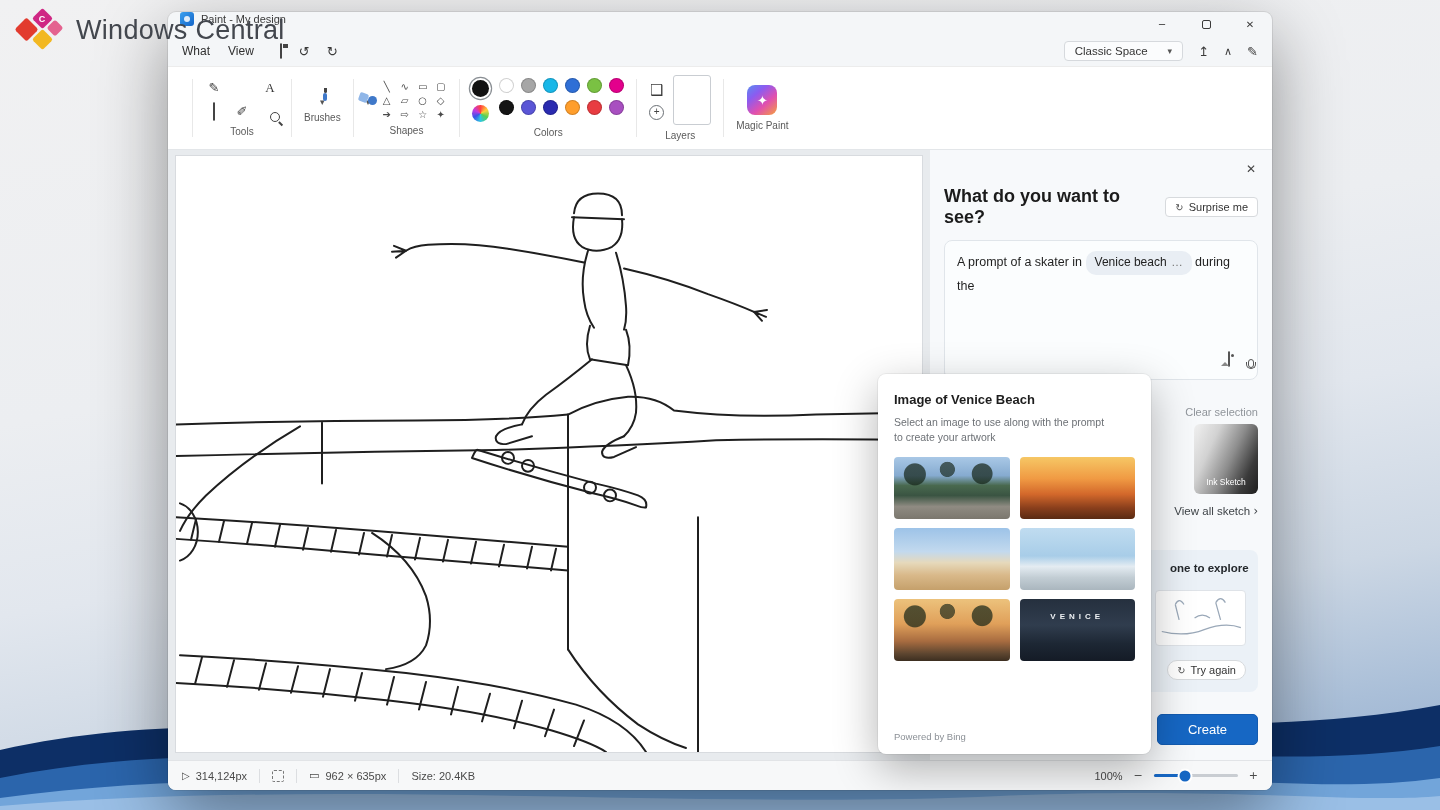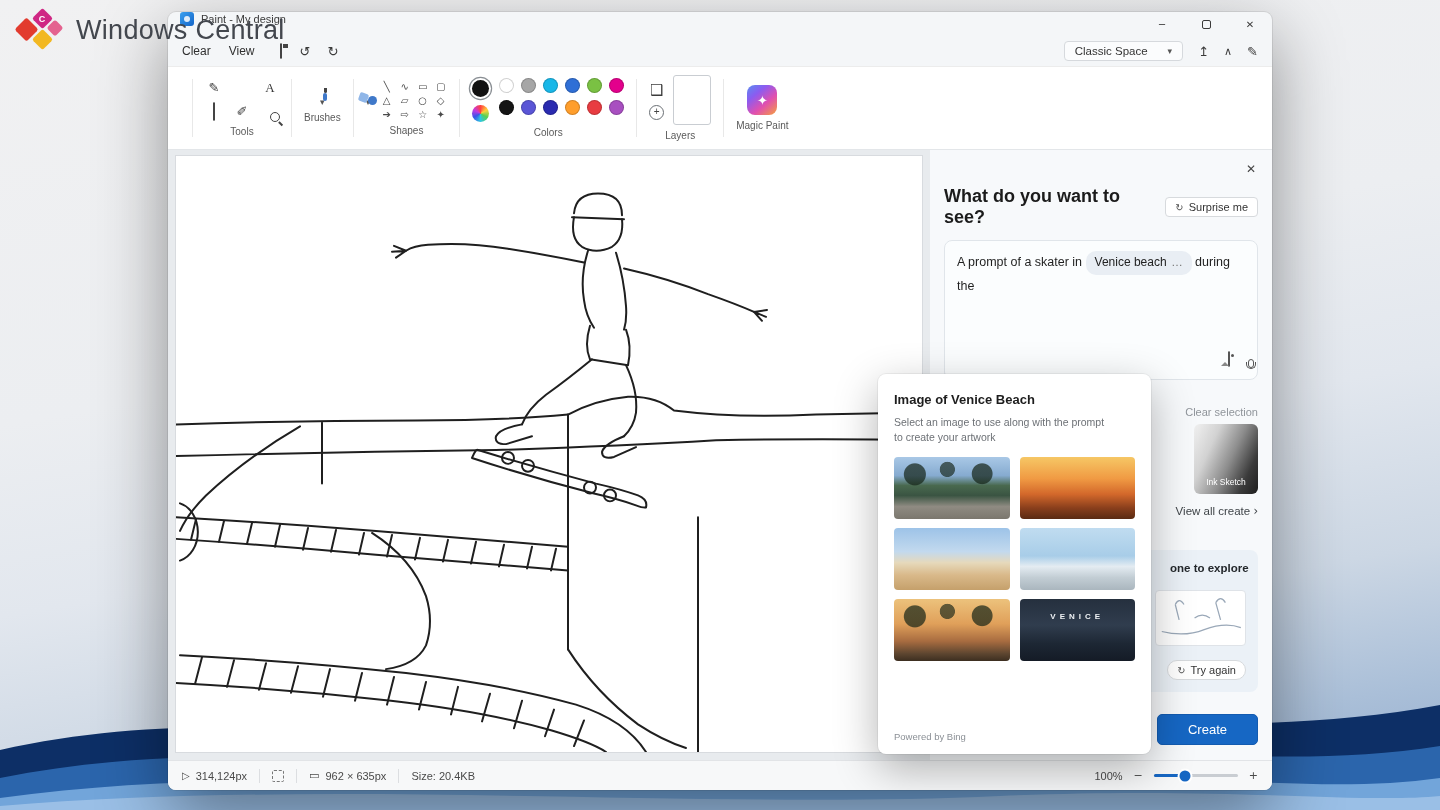--- a/index.html
+++ b/index.html
@@ -186,21 +186,21 @@
       <div class="win-controls">
         <div class="glyph">─</div>
         <div>
             <span class="max-glyph"></span>
           </div>
         <div class="glyph">✕</div>
       </div>
     </div>
 
     <div class="menubar">
-      <span>Clear</span>
+      <span>What</span>
       <span>View</span>
       <span class="mb-icons">
         <span><span class="floppy"></span></span>
         <span class="glyph" style="font-size:13px">↺</span>
         <span class="glyph" style="font-size:13px">↻</span>
       </span>
       <span class="mb-right">
         <span class="theme-btn">
           <span>Classic Space</span>
           <span class="glyph chev">▾</span>
@@ -381,21 +381,21 @@
         <div class="clear-row">Clear selection</div>
 
         <div class="style-row">
           <div class="style-card">
             <span>Ink Sketch</span>
           </div>
         </div>
 
         <div class="viewall-row">
           <span>
-            <span>View all create</span>
+            <span>View all sketch</span>
             <span class="glyph">›</span>
           </span>
         </div>
 
         <div class="results-card">
           <div class="results-head">one to explore</div>
           <div class="thumbs">
             <div class="thumb">
               <svg viewBox="0 0 92 56">
                   <g fill="none" stroke="#9aa8b8" stroke-width="1.3">

